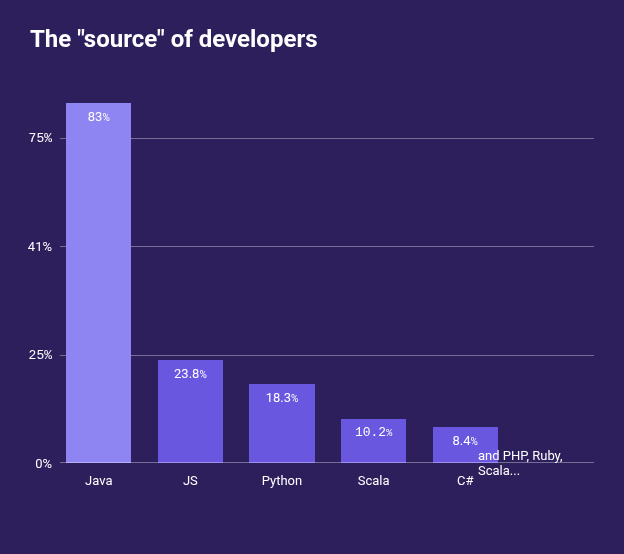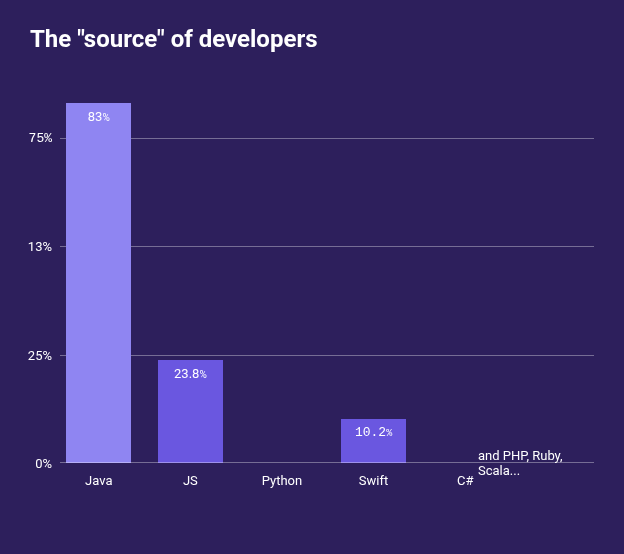--- a/index.html
+++ b/index.html
@@ -113,48 +113,54 @@
   </style>
 </head>
 <body>
 
 <div class="chart-container">
   <div class="title">The "source" of developers</div>
   <div class="plot-area">
     <div class="gridlines" id="gridlines">
         <div class="y-tick" style="top: 100%;">0%</div>
         <div class="gridline" style="top: 72.2222%;"></div>
-        <div class="y-tick" style="top: 72.2222%;">25%</div>
+        <div class="y-tick" style="top: 72.2222%; font-family: Liberation Mono, monospace;">25%</div>
         <div class="gridline" style="top: 44.4444%;"></div>
-        <div class="y-tick" style="top: 44.4444%;">13%</div>
+        <div class="y-tick" style="top: 44.4444%;">41%</div>
         <div class="gridline" style="top: 16.6667%;"></div>
         <div class="y-tick" style="top: 16.6667%; font-family: Liberation Mono, monospace;">75%</div>
       </div>
     <div class="bars-row" id="bars-row">
         <div class="bar-slot">
           <div class="bar" style="height: 92.2222%; background: rgb(143, 133, 242);">
             <div class="bar-value"><span>83</span><span class="pct">%</span></div>
           </div>
           <div class="bar-label">Java</div>
         </div>
         <div class="bar-slot">
           <div class="bar" style="height: 26.4444%; background: rgb(106, 87, 224); margin-top: 14px;">
             <div class="bar-value"><span>23.8</span><span class="pct">%</span></div>
           </div>
           <div class="bar-label">JS</div>
         </div>
         <div class="bar-slot">
+          <div class="bar" style="height: 20.3333%; background: rgb(106, 87, 224);">
+            <div class="bar-value"><span>18.3</span><span class="pct">%</span></div>
+          </div>
           <div class="bar-label">Python</div>
         </div>
         <div class="bar-slot">
           <div class="bar" style="height: 11.3333%; background: rgb(106, 87, 224); font-family: Liberation Mono, monospace;">
             <div class="bar-value"><span>10.2</span><span class="pct">%</span></div>
           </div>
-          <div class="bar-label">Swift</div>
+          <div class="bar-label">Scala</div>
         </div>
         <div class="bar-slot">
+          <div class="bar" style="height: 9.33333%; background: rgb(106, 87, 224);">
+            <div class="bar-value"><span>8.4</span><span class="pct">%</span></div>
+          </div>
           <div class="bar-label">C#</div>
         </div>
       </div>
     <div class="axis-line"></div>
     <div class="footnote">and PHP, Ruby, Scala...</div>
   </div>
 </div>
 
 </body></html>

